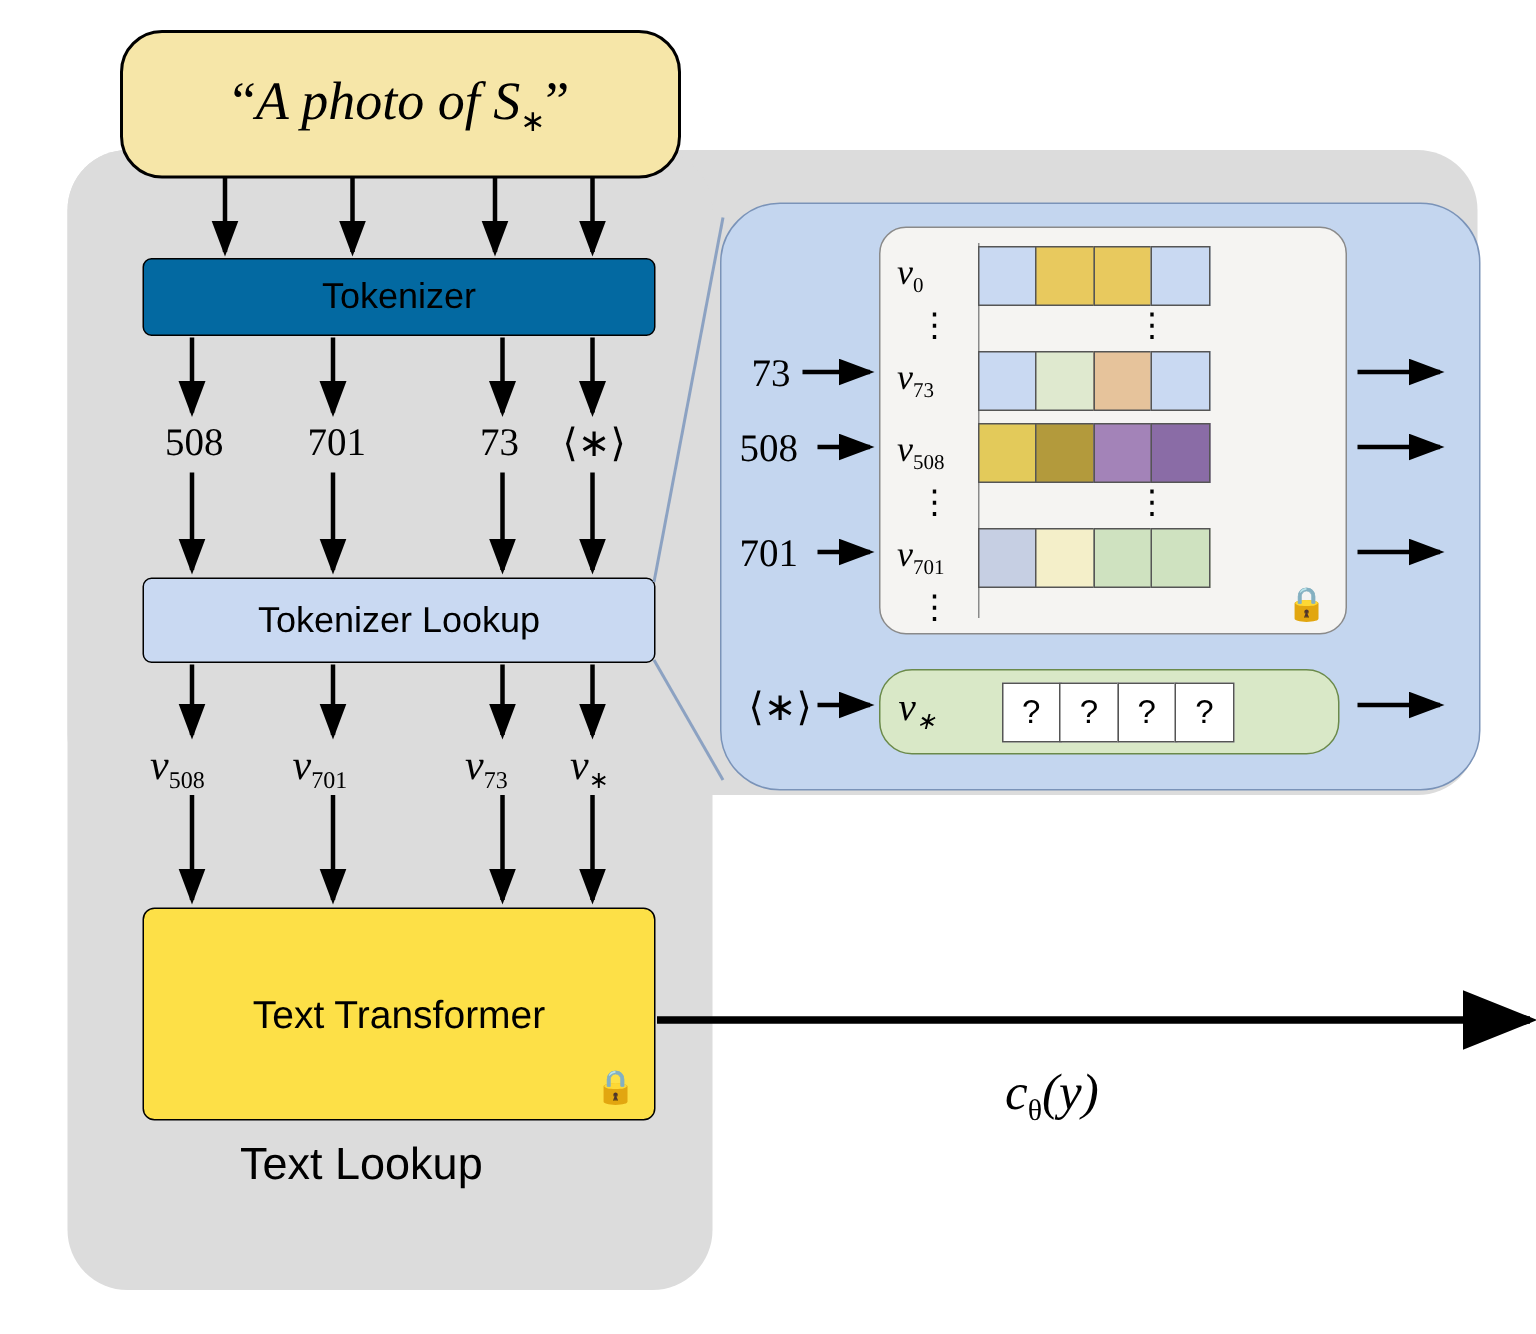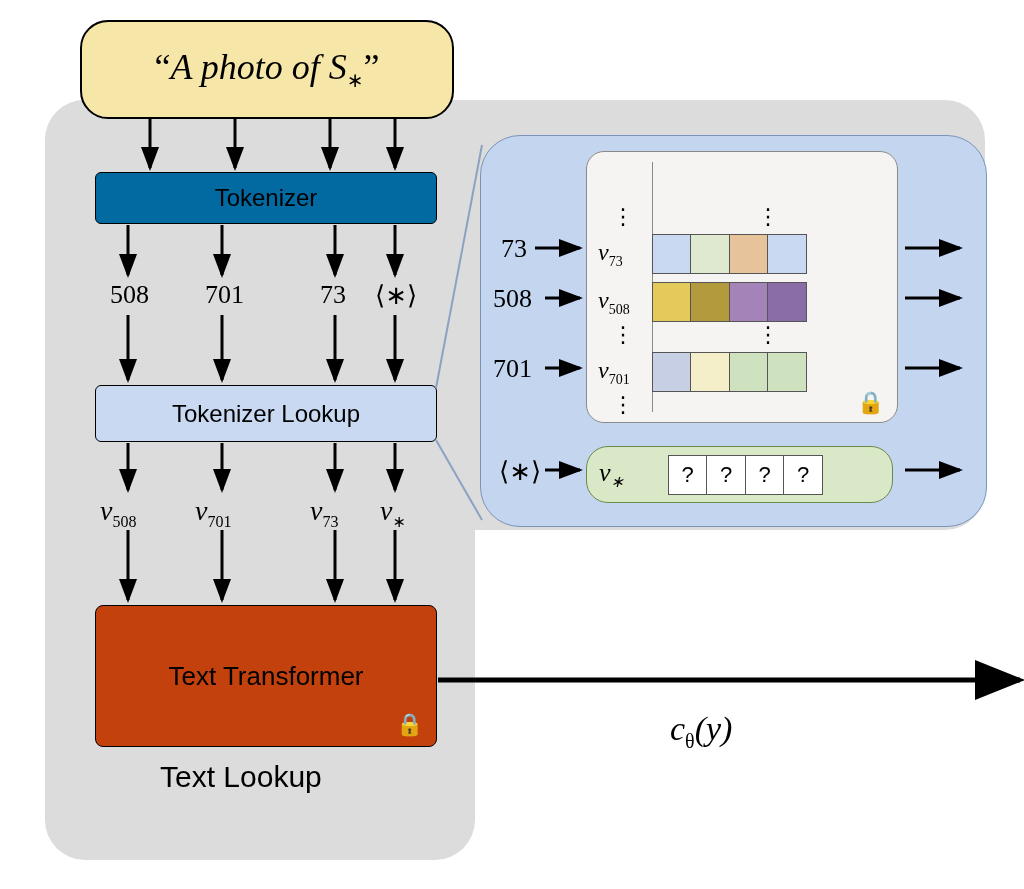--- a/index.html
+++ b/index.html
@@ -32,21 +32,21 @@
     font-family:Helvetica,Arial,sans-serif;font-size:24px;
   }
   .embed-box{
     position:absolute;left:95px;top:385px;width:340px;height:55px;
     background:#c9d9f2;border:1.5px solid #000;border-radius:6px;
     display:flex;align-items:center;justify-content:center;
     font-family:Helvetica,Arial,sans-serif;font-size:24px;
   }
   .transformer-box{
     position:absolute;left:95px;top:605px;width:340px;height:140px;
-    background:#c2410c;border:1.5px solid #000;border-radius:8px;
+    background:#fde047;border:1.5px solid #000;border-radius:8px;
     display:flex;align-items:center;justify-content:center;
     font-family:Helvetica,Arial,sans-serif;font-size:26px;
   }
   .encoder-label{
     position:absolute;left:160px;top:760px;
     font-family:Helvetica,Arial,sans-serif;font-size:30px;
   }
   .tkn{position:absolute;font-size:26px;}
   .vlabel{position:absolute;font-size:28px;font-style:italic;}
   .vlabel sub{font-size:16px;font-style:normal;}
@@ -138,20 +138,29 @@
 <div class="detail-bubble">
 
   <span class="in-id" style="left:20px;top:98px">73</span>
   <span class="in-id" style="left:12px;top:148px">508</span>
   <span class="in-id" style="left:12px;top:218px">701</span>
   <span class="in-id" style="left:18px;top:320px">⟨∗⟩</span>
 
   <div class="table-box">
     <div class="table-divider"></div>
 
+    <div class="vrow" style="left:5px;top:12px">
+      <div class="vkey">v<sub>0</sub></div>
+      <div class="vcells" id="cells-v0">
+          <div class="cell" style="background: rgb(201, 217, 242);"></div>
+          <div class="cell" style="background: rgb(232, 201, 94);"></div>
+          <div class="cell" style="background: rgb(232, 201, 94);"></div>
+          <div class="cell" style="background: rgb(201, 217, 242);"></div>
+        </div>
+    </div>
     <div class="vdots" style="left:25px;top:60px">⋮</div>
     <div class="vdots" style="left:170px;top:60px">⋮</div>
 
     <div class="vrow" style="left:5px;top:82px">
       <div class="vkey">v<sub>73</sub></div>
       <div class="vcells" id="cells-v73">
           <div class="cell" style="background: rgb(201, 217, 242);"></div>
           <div class="cell" style="background: rgb(223, 233, 207);"></div>
           <div class="cell" style="background: rgb(230, 195, 155);"></div>
           <div class="cell" style="background: rgb(201, 217, 242);"></div>

